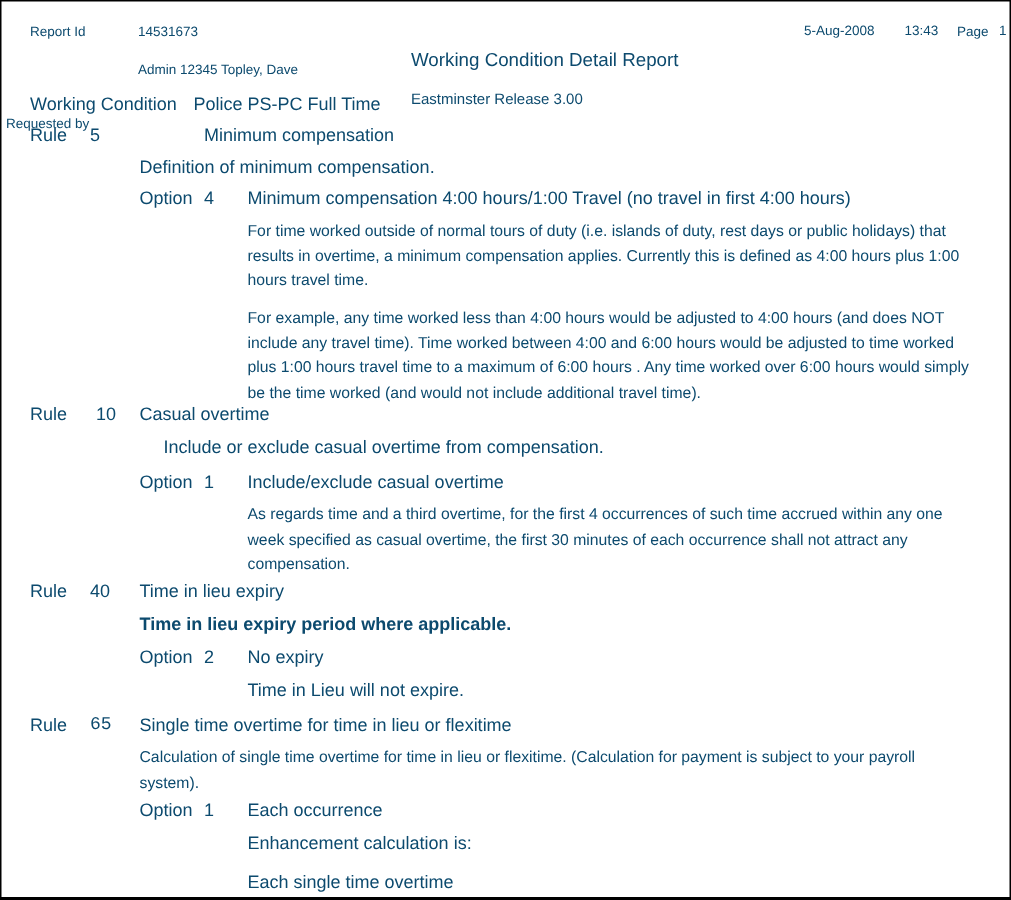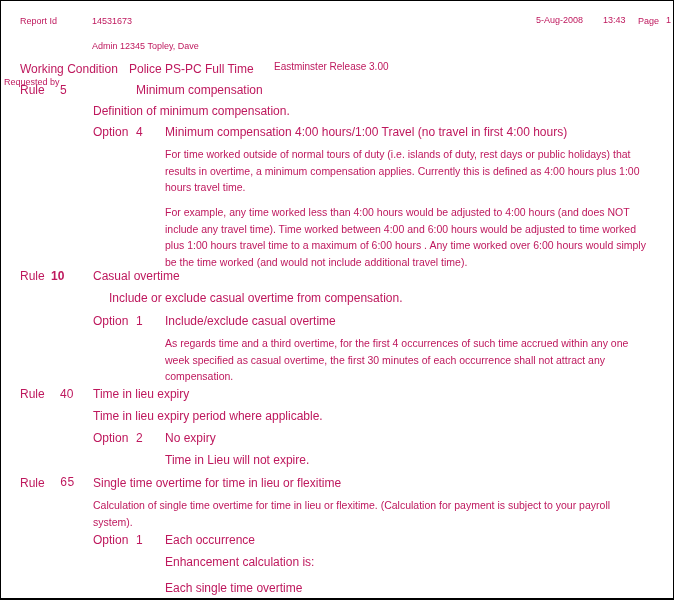--- a/index.html
+++ b/index.html
@@ -1,38 +1,39 @@
 <!DOCTYPE html>
 <html><head>
 <meta charset="utf-8">
 <style>
   html, body { margin:0; padding:0; background:#ffffff; }
   body { width:674px; height:600px; overflow:hidden; position:relative; }
   .page {
     position:absolute; left:0; top:0; width:672px; height:597px;
     border:1px solid #000; border-bottom:2px solid #000; background:#fff;
-    font-family:"Liberation Sans", sans-serif; color:#be185d;
+    font-family:"Liberation Sans", sans-serif; color:#0c4a6e;
   }
   .abs { position:absolute; white-space:nowrap; }
   .sm { font-size:9px; }
   .md { font-size:12px; }
   .lg { font-size:12.5px; }
   .para { position:absolute; white-space:normal; font-size:10.5px; line-height:16.5px; }
 </style>
 </head>
 <body>
 
 <div class="page">
 
   <div class="abs sm" style="left:19px;top:15px;">Report Id</div>
   <div class="abs sm" style="left:91px;top:15px;">14531673</div>
   <div class="abs sm" style="left:3px;top:40px;margin-top:36px;">Requested by</div>
   <div class="abs sm" style="left:91px;top:40px;">Admin 12345 Topley, Dave</div>
 
   <div class="abs" style="left:273px;top:12px;font-size:10px;margin-top:48px;">Eastminster Release 3.00</div>
+  <div class="abs lg" style="left:273px;top:32px;">Working Condition Detail Report</div>
 
   <div class="abs sm" style="left:535px;top:14px;">5-Aug-2008</div>
   <div class="abs sm" style="left:602px;top:14px;">13:43</div>
   <div class="abs sm" style="left:637px;top:15px;">Page</div>
   <div class="abs sm" style="left:665px;top:14px;">1</div>
 
   <div class="abs md" style="left:19px;top:61px;">Working Condition</div>
   <div class="abs md" style="left:128px;top:61px;">Police PS-PC Full Time</div>
 
   <div>
@@ -42,34 +43,34 @@
     <div class="abs md" style="left:92px;top:103px;">Definition of minimum compensation.</div>
     <div class="abs md" style="left:92px;top:124px;">Option</div>
     <div class="abs md" style="left:135px;top:124px;">4</div>
     <div class="abs md" style="left:164px;top:124px;">Minimum compensation 4:00 hours/1:00 Travel (no travel in first 4:00 hours)</div>
     <div class="para" style="left:164px;top:145px;width:490px;">For time worked outside of normal tours of duty (i.e. islands of duty, rest days or public holidays) that results in overtime, a minimum compensation applies.  Currently this is defined as 4:00 hours plus 1:00 hours travel time.</div>
     <div class="para" style="left:164px;top:203px;width:490px;">For example, any time worked less than 4:00 hours would be adjusted to 4:00 hours (and does NOT include any travel time).  Time worked between 4:00 and 6:00 hours would be adjusted to time worked plus 1:00 hours travel time to a maximum of 6:00 hours .  Any time worked over 6:00 hours would simply be the time worked (and would not include additional travel time).</div>
   </div>
 
   <div>
     <div class="abs md" style="left:19px;top:268px;">Rule</div>
-    <div class="abs md" style="left:50px;top:268px;font-weight:bold;">10</div>
+    <div class="abs md" style="left:63px;top:268px;">10</div>
     <div class="abs md" style="left:92px;top:268px;">Casual overtime</div>
     <div class="abs md" style="left:108px;top:290px;text-align:center;">Include or exclude casual overtime from compensation.</div>
     <div class="abs md" style="left:92px;top:313px;">Option</div>
     <div class="abs md" style="left:135px;top:313px;">1</div>
     <div class="abs md" style="left:164px;top:313px;">Include/exclude casual overtime</div>
     <div class="para" style="left:164px;top:334px;width:490px;">As regards time and a third overtime, for the first 4 occurrences of such time accrued within any one week specified as casual overtime, the first 30 minutes of each occurrence shall not attract any compensation.</div>
   </div>
 
   <div>
     <div class="abs md" style="left:19px;top:386px;">Rule</div>
     <div class="abs md" style="left:59px;top:386px;">40</div>
     <div class="abs md" style="left:92px;top:386px;">Time in lieu expiry</div>
-    <div class="abs md" style="left:92px;top:408px;">Time in lieu expiry period where applicable.</div>
+    <div class="abs md" style="left:92px;top:408px;font-weight:bold;">Time in lieu expiry period where applicable.</div>
     <div class="abs md" style="left:92px;top:430px;">Option</div>
     <div class="abs md" style="left:135px;top:430px;">2</div>
     <div class="abs md" style="left:164px;top:430px;">No expiry</div>
     <div class="abs md" style="left:164px;top:452px;">Time in Lieu will not expire.</div>
   </div>
 
   <div>
     <div class="abs md" style="left:19px;top:475px;">Rule</div>
     <div class="abs md" style="left:59px;top:475px;font-family:Liberation Mono, monospace;">65</div>
     <div class="abs md" style="left:92px;top:475px;">Single time overtime for time in lieu or flexitime</div>

